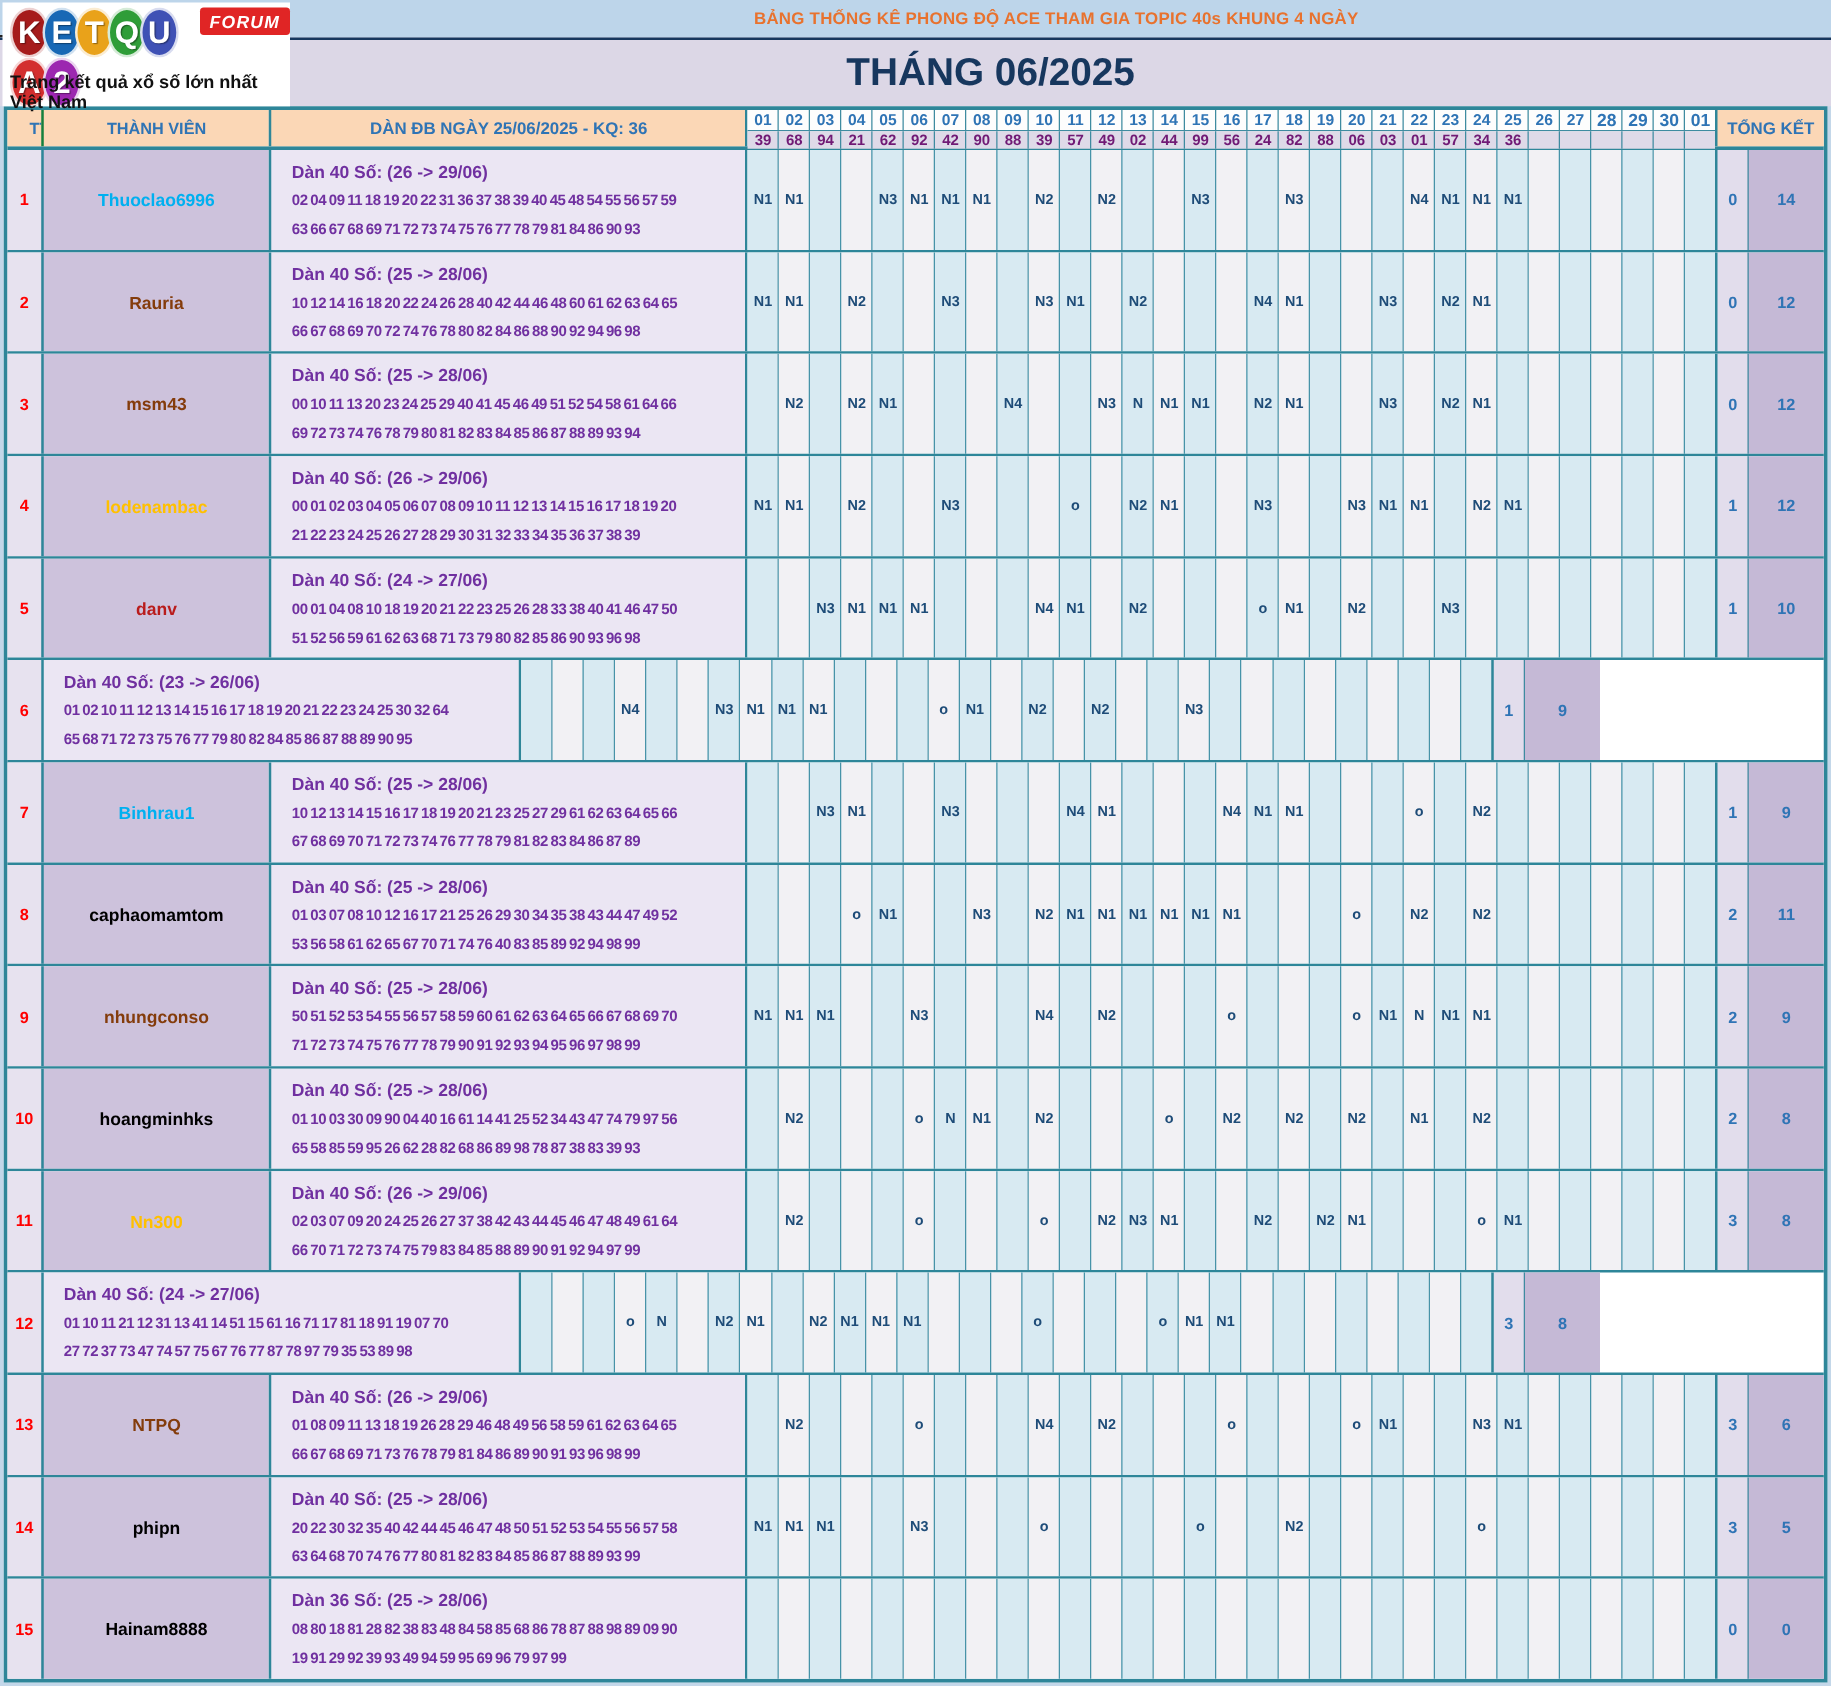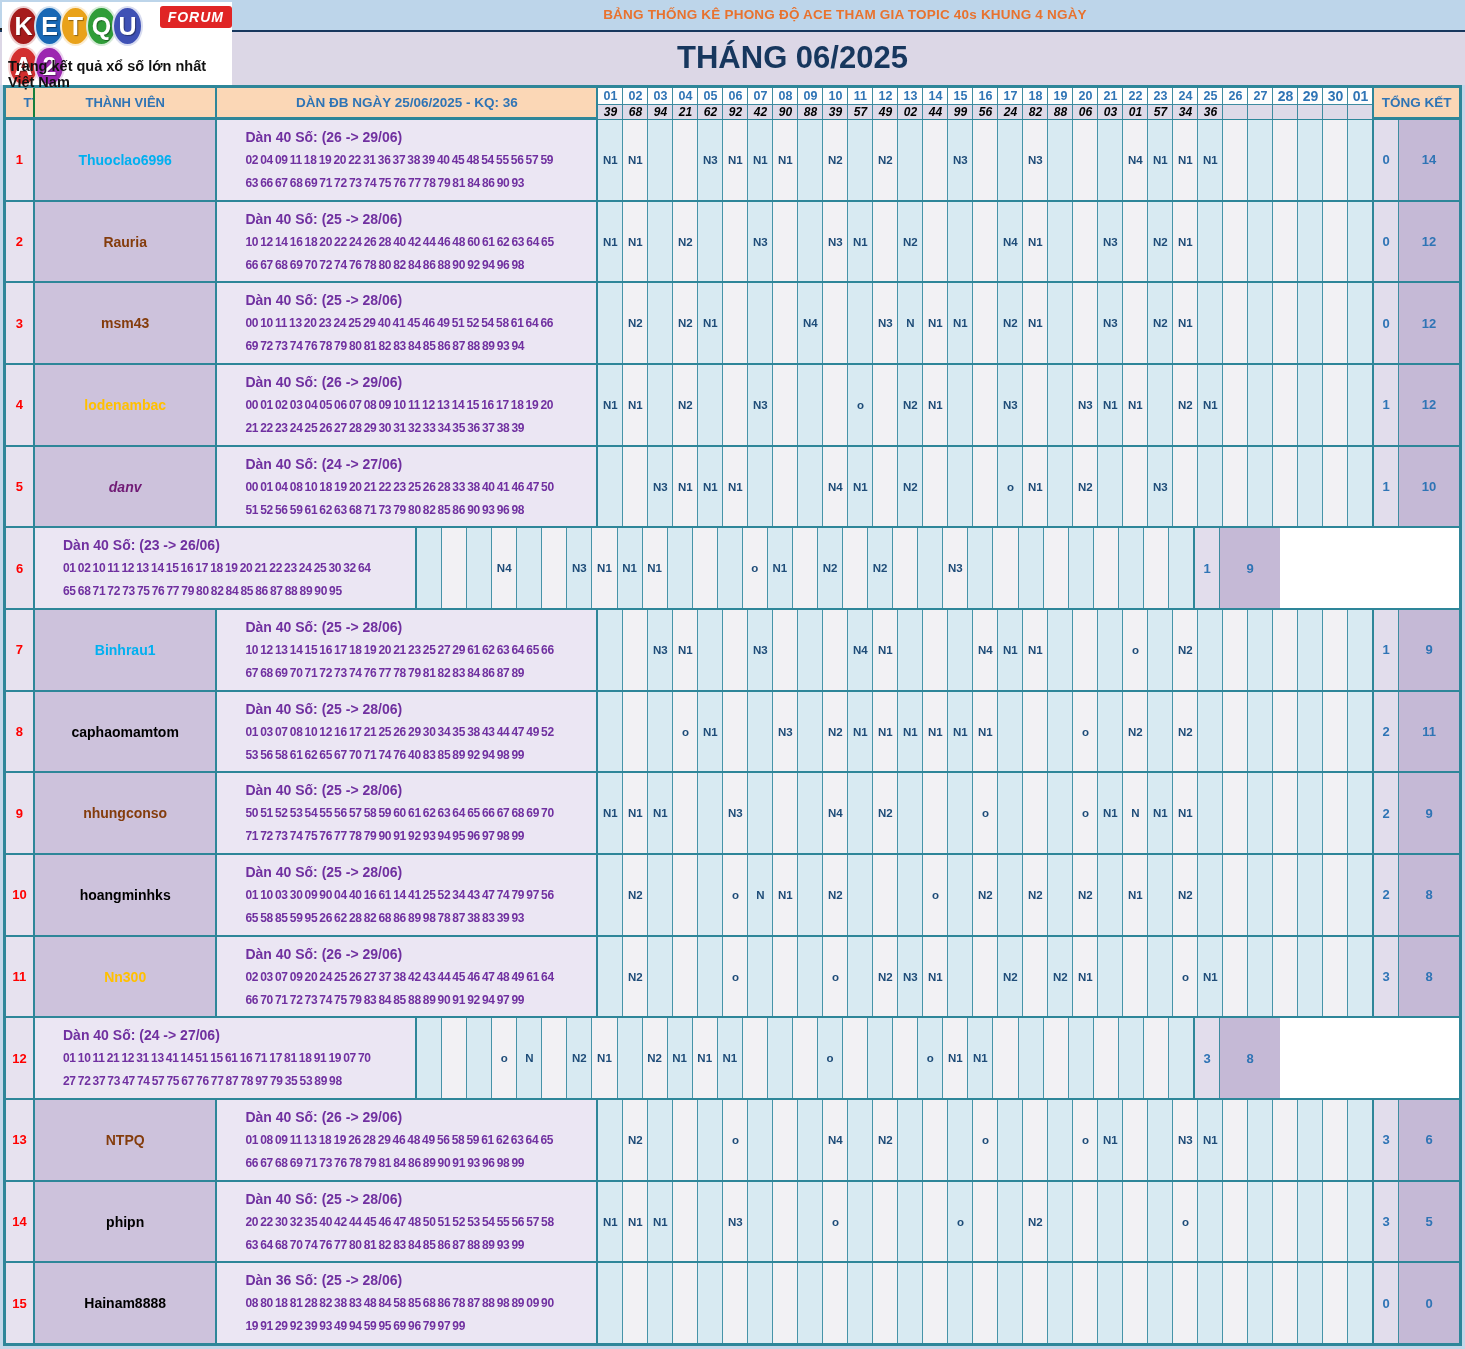--- a/index.html
+++ b/index.html
@@ -24,30 +24,30 @@
   .h-tt { width:27px;padding-left:24px; }
   .h-member { width:183px; border-left:2px solid #15803d; }
   .h-dan { width:382px; border-left:2px solid #2e8699; font-size:13.5px; }
   .h-days { width:778px; border-left:2px solid #2e8699; display:flex; flex-direction:column; }
   .day-nums { height:17px; display:flex; background:#fdfdfd; border-bottom:1px solid #3e8ba0; }
   .day-vals { flex:1; display:flex; background:#dedae8; }
   .dn-cell, .dv-cell { flex:1; display:flex; align-items:center; justify-content:center; border-left:1px solid #3e8ba0; }
   .dn-cell:first-child, .dv-cell:first-child { border-left:none; }
   .dn-cell { color:#2f74b5; font-weight:bold; font-size:12.5px; }
   .dn-cell.big { font-size:14px; }
-  .dv-cell { color:#000000; font-weight:bold; font-size:12px;font-style:italic; }
+  .dv-cell { color:#701a75; font-weight:bold; font-size:12px; }
   .h-tk { width:87px; border-left:2px solid #2e8699; font-size:13.5px; }
 
   .rows-container { flex:1; display:flex; flex-direction:column; }
   .data-row { flex:1; display:flex; }
   .data-row + .data-row { border-top:2px solid #2e8699; }
   .cell { display:flex; align-items:center; justify-content:center; }
   .c-tt { width:27px; background:#e7e2ef; color:#ff0000; font-weight:bold; font-size:13px; }
   .c-member { width:183px; background:#cdc2dc; border-left:2px solid #2e8699; font-weight:bold; font-size:14px; }
-  .c-dan { width:382px; background:#ebe6f3; border-left:2px solid #2e8699; flex-direction:column; align-items:flex-start; justify-content:center; padding-left:28px; color:#7030a0; }
+  .c-dan { width:382px; background:#ebe6f3; border-left:2px solid #2e8699; flex-direction:column; align-items:flex-start; justify-content:center; padding-left:16px; color:#7030a0; }
   .dan-title { font-weight:bold; font-size:14px; line-height:24px; }
   .dan-line { font-weight:bold; font-size:12px; line-height:23px; letter-spacing:-0.3px; word-spacing:-1px; white-space:nowrap; }
   .day-area { width:778px; border-left:2px solid #2e8699; display:flex; }
   .day-cell { flex:1; display:flex; align-items:center; justify-content:center; border-left:1px solid #4793a8; font-weight:bold; font-size:11.5px; color:#1e4c78; }
   .day-cell:first-child { border-left:none; }
   .day-cell.odd { background:#d8eaf2; }
   .day-cell.even { background:#f2f1f4; }
   .c-tk1 { width:26px; background:#e2ddec; border-left:2px solid #2e8699; color:#2f74b5; font-weight:bold; font-size:13px; }
   .c-tk2 { width:61px; background:#c5b9d6; border-left:1px solid #3e8ba0; color:#2f74b5; font-weight:bold; font-size:13px; }
 </style>
@@ -321,21 +321,21 @@
           <div class="day-cell odd"></div>
           <div class="day-cell even"></div>
           <div class="day-cell odd"></div>
         </div>
     <div class="cell c-tk1">1</div>
     <div class="cell c-tk2">12</div>
   </div>
 
   <div class="data-row">
     <div class="cell c-tt">5</div>
-    <div class="cell c-member" style="color: #701a75; font-style: italic;">danv</div>
+    <div class="cell c-member" style="color: #b91c1c;">danv</div>
     <div class="cell c-dan">
       <div class="dan-title">Dàn 40 Số: (24 -&gt; 27/06)</div>
       <div class="dan-line">00 01 04 08 10 18 19 20 21 22 23 25 26 28 33 38 40 41 46 47 50</div>
       <div class="dan-line">51 52 56 59 61 62 63 68 71 73 79 80 82 85 86 90 93 96 98</div>
     </div>
     <div class="day-area">
           <div class="day-cell odd"></div>
           <div class="day-cell even"></div>
           <div class="day-cell odd">N3</div>
           <div class="day-cell even">N1</div>

